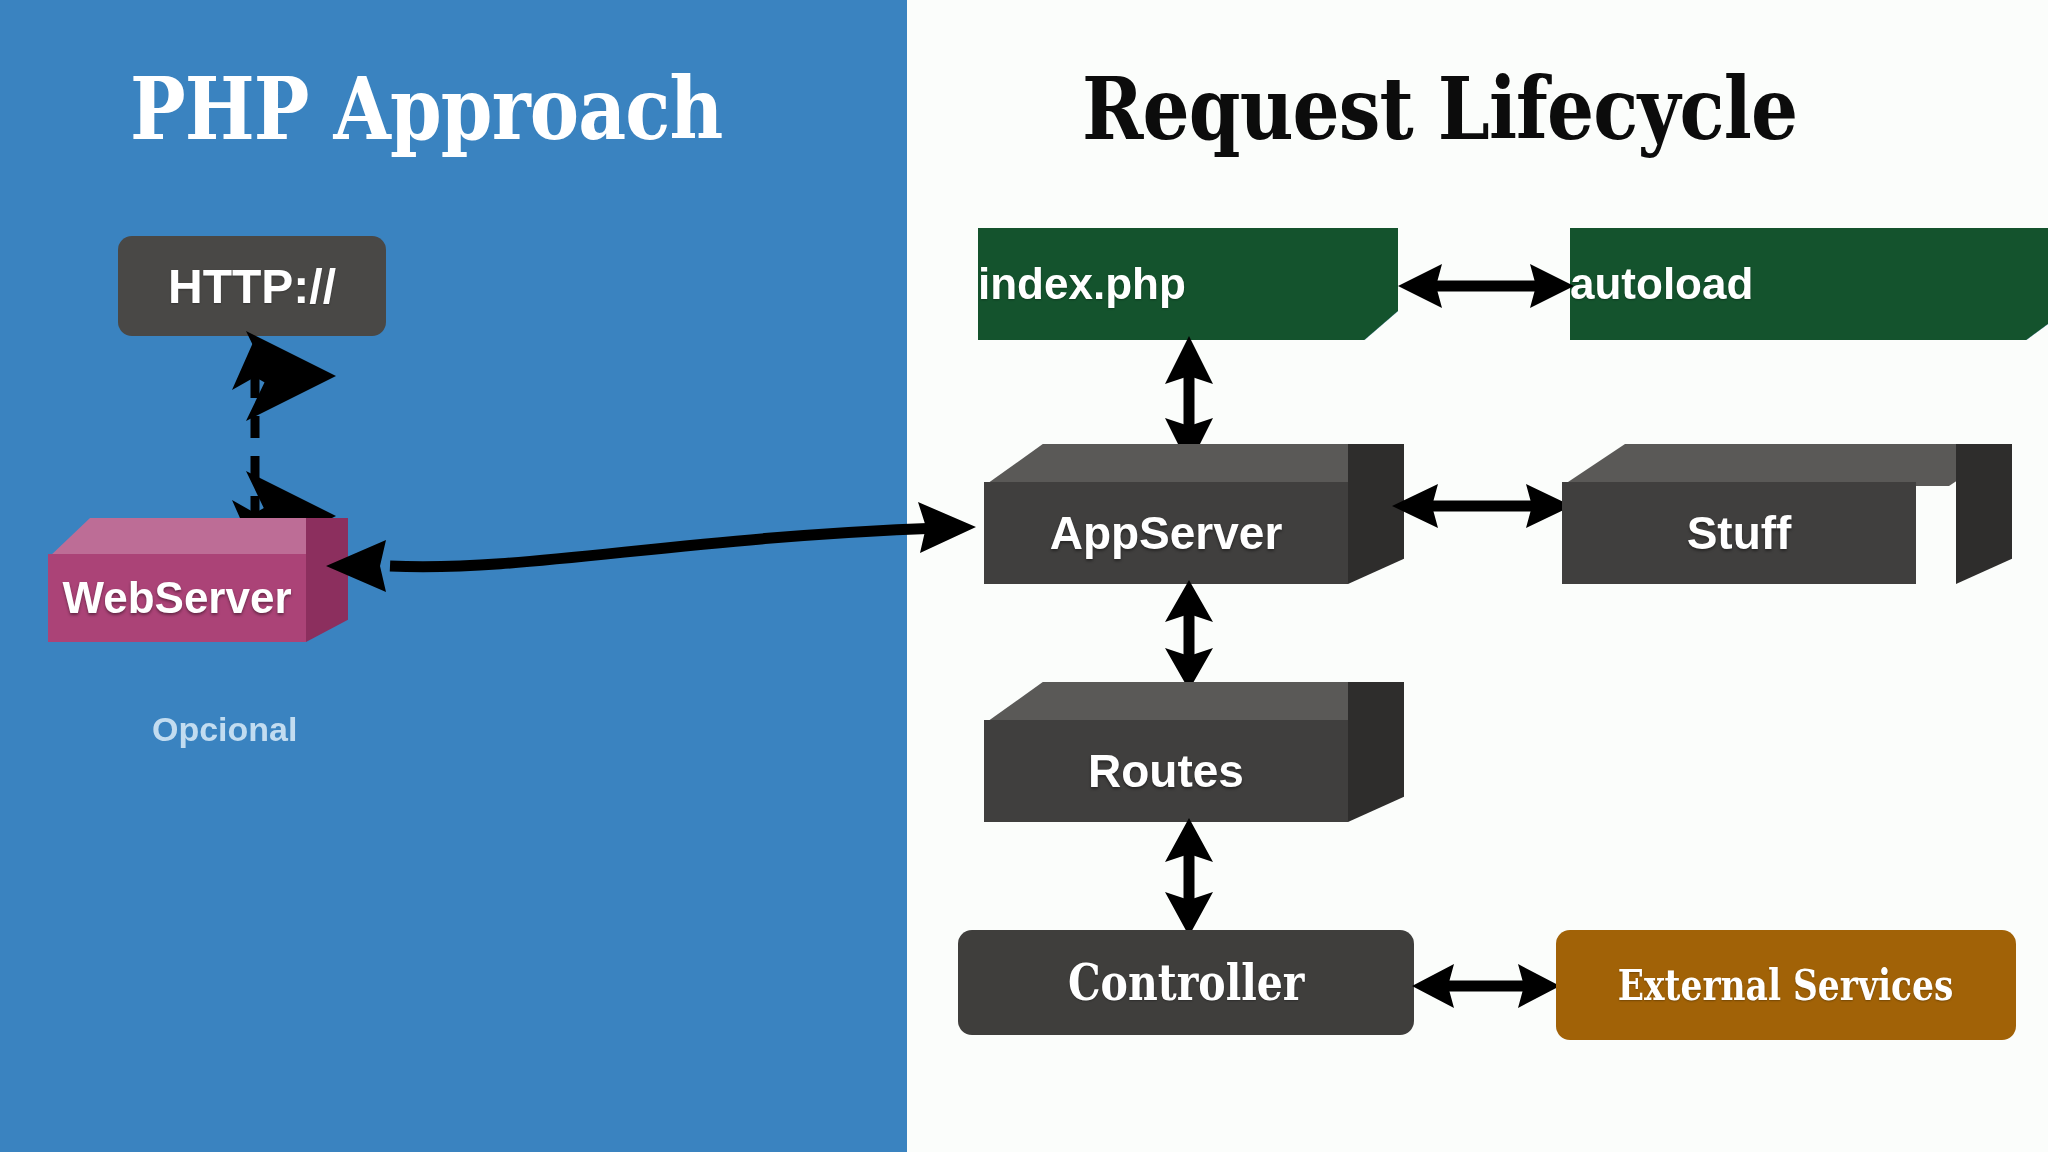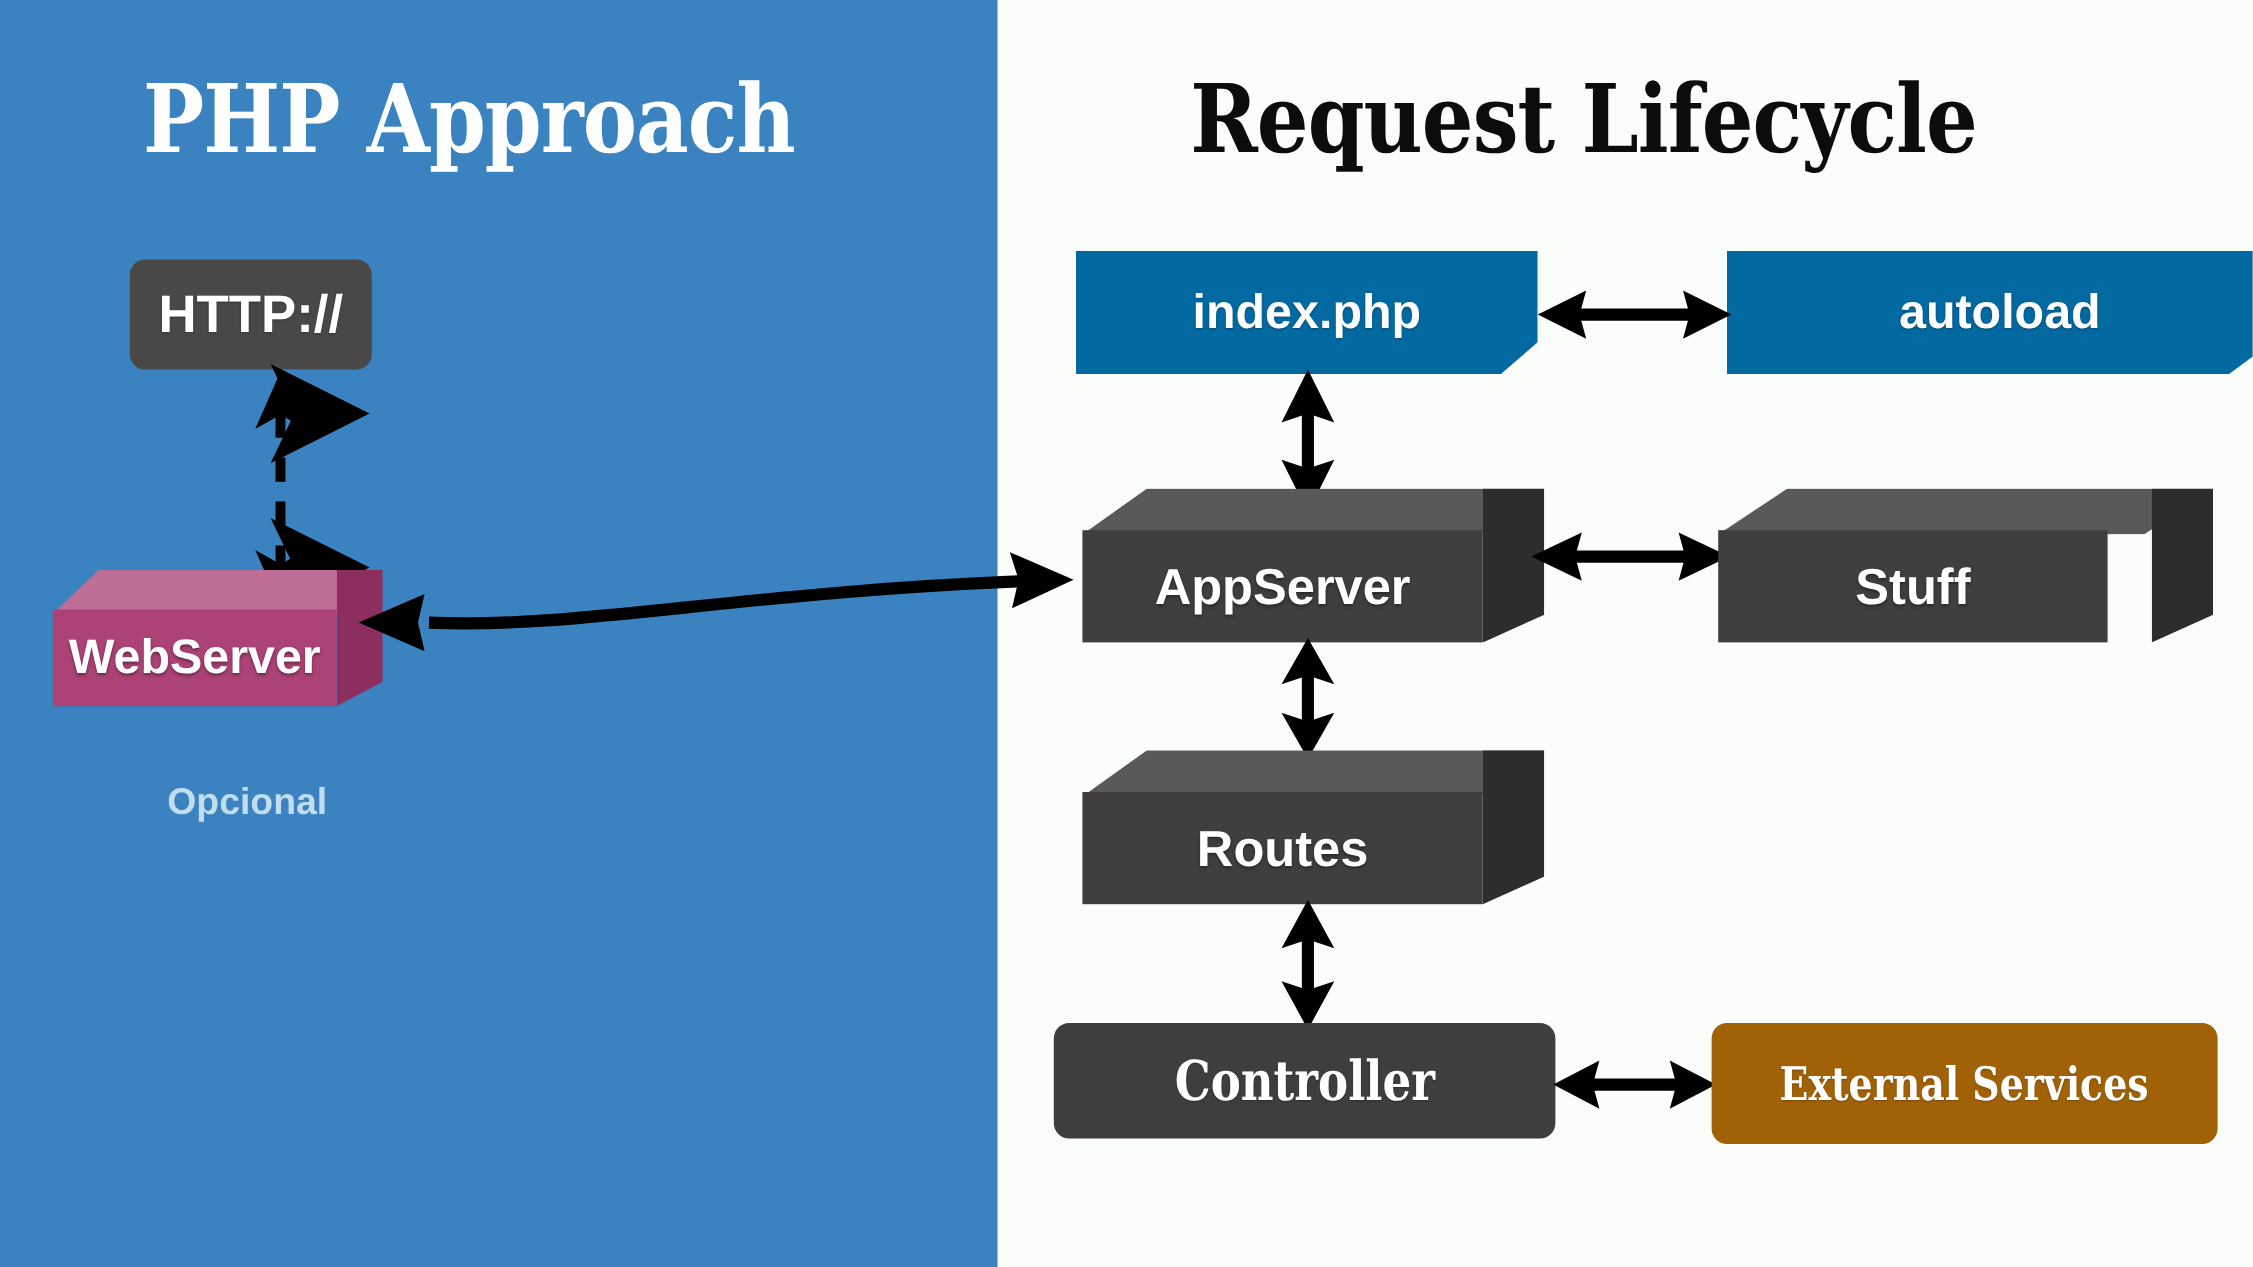--- a/index.html
+++ b/index.html
@@ -58,21 +58,21 @@
     display: flex;
     align-items: center;
     justify-content: center;
     color: #ffffff;
     font-weight: bold;
     box-sizing: border-box;
     text-shadow: 0 1px 2px rgba(0,0,0,0.28);
   }
   #box-http {
     left: 118px; top: 236px;
-    width: 220px; height: 100px;
+    width: 268px; height: 100px;
     background: #494846;
     font-size: 48px;
     letter-spacing: 0px;
   }
   #box-controller {
     left: 958px; top: 930px;
     width: 456px; height: 105px;
     background: #3f3e3c;
     font-size: 50px;
     font-family: "DejaVu Serif", serif;
@@ -84,24 +84,24 @@
     width: 460px; height: 110px;
     background: #a16207;
     font-size: 42px;
     font-family: "DejaVu Serif", serif;
   }
   #box-external .lbl { transform: scaleX(0.82); display:block; white-space: nowrap; }
 
   
   .docbox {
     position: absolute;
-    background: #0369a1;
+    background: #14532d;
     display: flex;
     align-items: center;
-    justify-content: center;
+    justify-content: flex-start;
     color: #ffffff;
     font-weight: bold;
     font-size: 44px;
     text-shadow: 0 1px 2px rgba(0,0,0,0.3);
     clip-path: polygon(0 0, 100% 0, 100% 74%, 92% 100%, 0 100%);
   }
   .docbox .fold {
     position: absolute;
     right: 0; bottom: 0;
     width: 8%; height: 26%;

